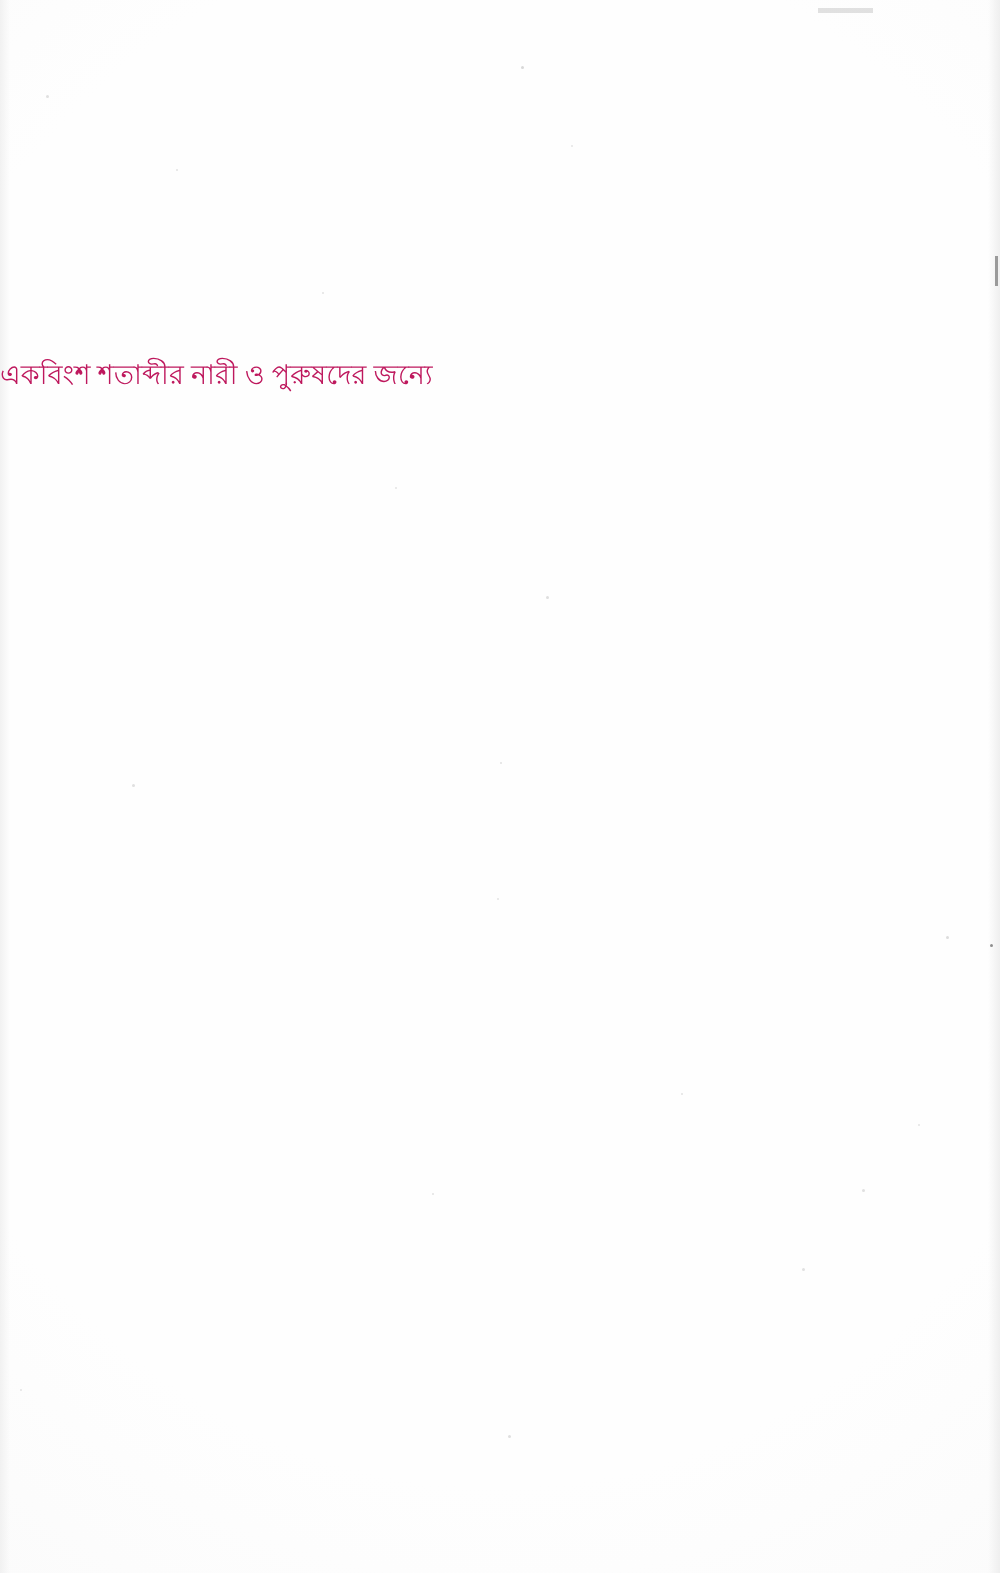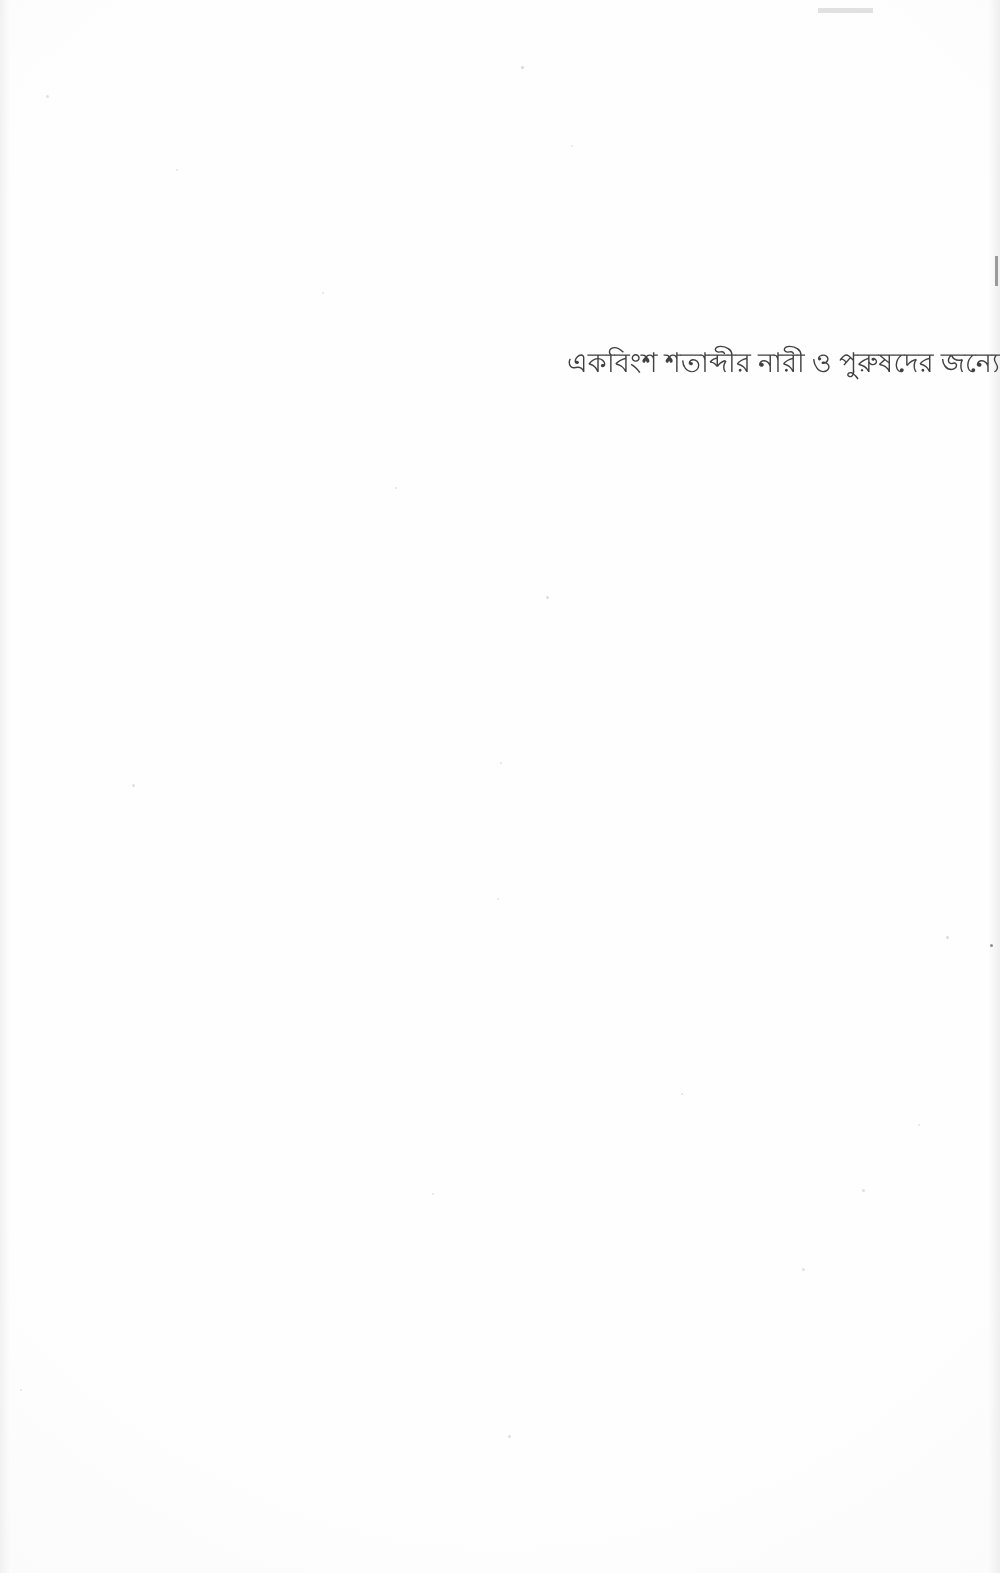--- a/index.html
+++ b/index.html
@@ -49,25 +49,25 @@
     border-radius: 50%;
   }
   .hairline {
     position: absolute;
     background: #cfcfcf;
   }
   .title-line {
     position: absolute;
     left: 0;
     right: 0;
-    top: 345px;
-    text-align: right;
+    top: 357px;
+    text-align: left;
     font-size: 27px;
     line-height: 1.4;
-    color: #404040;
+    color: #be185d;
     letter-spacing: 0.2px;
     font-family: "Liberation Serif", "DejaVu Serif", serif;
   }
   .ghost-text {
     position: absolute;
     color: rgba(205,205,205,0.55);
     font-size: 13px;
     letter-spacing: 1px;
     white-space: nowrap;
     font-family: "Liberation Serif", serif;

